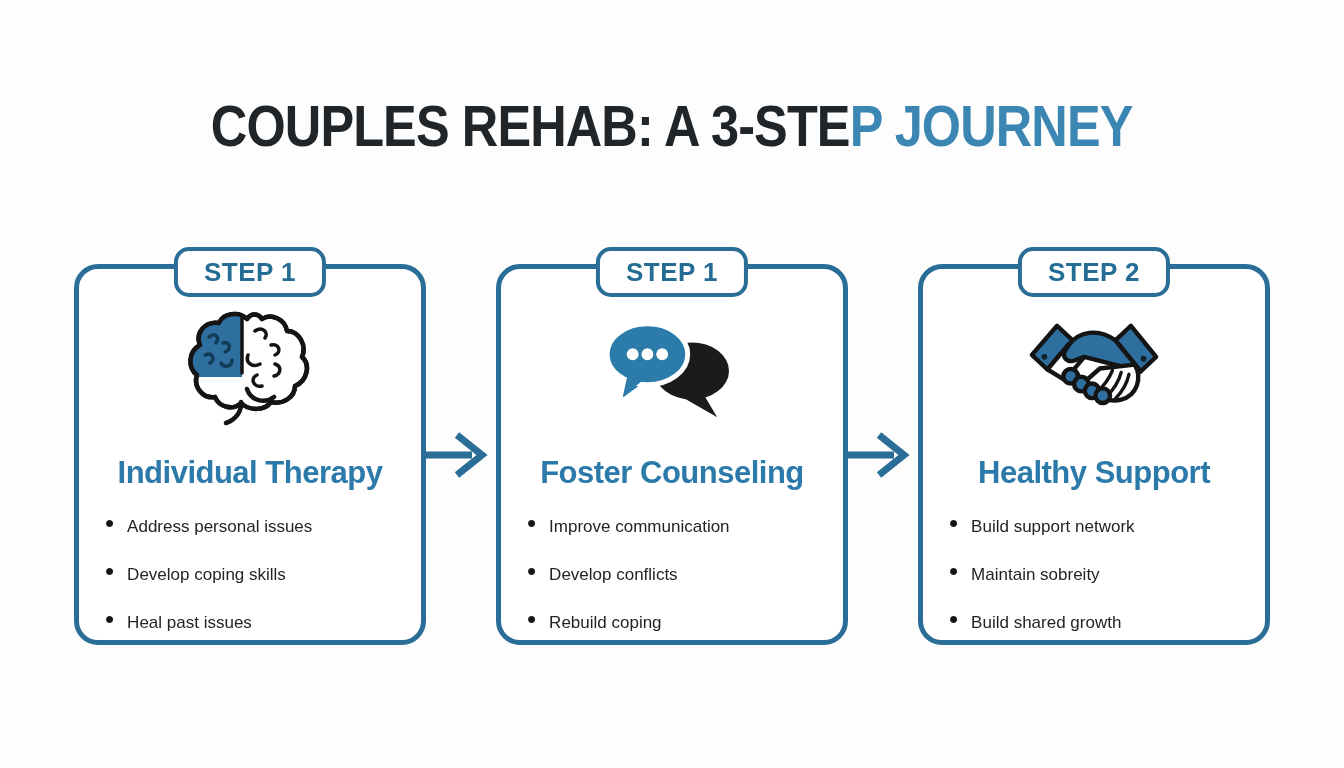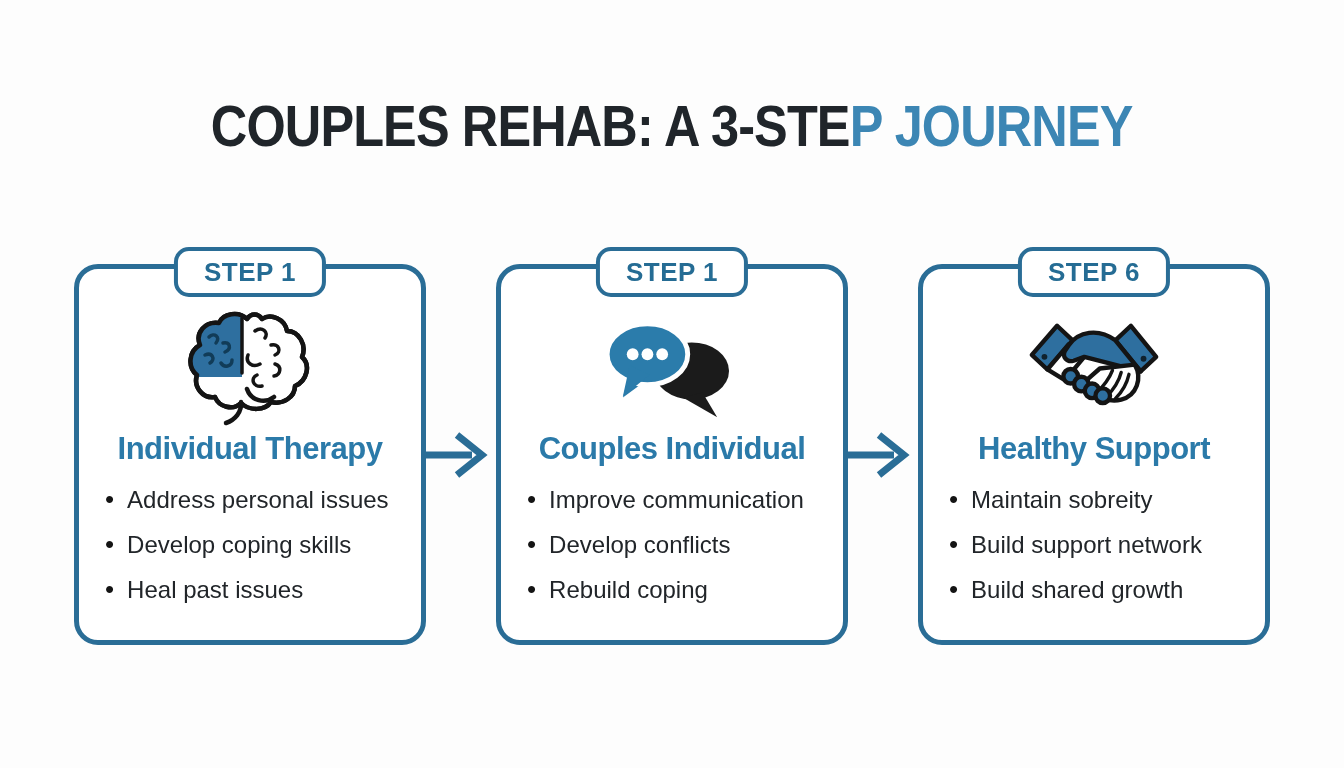--- a/index.html
+++ b/index.html
@@ -44,30 +44,30 @@
     position:absolute;top:-22px;left:50%;transform:translateX(-50%);
     background:#fff;border:4px solid var(--c-border);border-radius:15px;
     padding:5px 26px;font-size:26px;font-weight:bold;line-height:32px;
     color:var(--c-badge);letter-spacing:0.5px;white-space:nowrap;
   }
   .icon-wrap{
     margin-top:36px;height:126px;
     display:flex;align-items:center;justify-content:center;
   }
   .heading{
-    margin-top:0;text-align:center;
+    margin-top:24px;text-align:center;
     font-size:31px;font-weight:bold;line-height:36px;letter-spacing:-0.5px;
     color:var(--c-heading);
   }
   .bullets{
     list-style:none;margin-top:10px;padding-left:26px;
   }
   .bullets li{
     display:flex;align-items:baseline;gap:13px;
-    font-size:24px;line-height:45px;color:var(--c-body);
+    font-size:17px;line-height:45px;color:var(--c-body);
   }
   .bullets li::before{
     content:"•";color:#141414;font-size:26px;flex:0 0 auto;
   }
   .arrow{
     width:70px;display:flex;align-items:center;justify-content:center;
     align-self:center;height:381px;
   }
   .arrow svg{display:block;}
   .arrow path{stroke:var(--c-border);stroke-width:7;fill:none;}
@@ -147,37 +147,37 @@
           <path class="bubble-blue" d="M30,60 L21,95 L54,71 Z"></path>
           <ellipse class="bubble-blue" cx="50" cy="45" rx="41" ry="31"></ellipse>
           <path class="bubble-blue-fill" d="M32,56 L25,88 L52,66 Z"></path>
           <g class="dot-white">
             <circle cx="35" cy="45" r="6"></circle>
             <circle cx="50" cy="45" r="6"></circle>
             <circle cx="65" cy="45" r="6"></circle>
           </g>
         </svg>
       </div>
-      <h2 class="heading">Couples Individual</h2>
+      <h2 class="heading">Foster Counseling</h2>
       <ul class="bullets">
         <li>Improve communication</li>
         <li>Develop conflicts</li>
         <li>Rebuild coping</li>
       </ul>
     </section>
 
     <div class="arrow">
       <svg viewBox="0 0 70 52" width="70" height="52" aria-hidden="true">
         <path d="M0,26 H46"></path>
         <path d="M31,6 L56,26 L31,46"></path>
       </svg>
     </div>
 
     <section class="card">
-      <div class="badge">STEP 6</div>
+      <div class="badge">STEP 2</div>
       <div class="icon-wrap">
         <svg viewBox="0 0 140 112" width="136" height="109" aria-hidden="true">
           <path class="hs-blue ol" d="M6,42 L32,12 L48,27 L22,57 Z"></path>
           <path class="hs-blue ol" d="M134,44 L108,12 L92,27 L118,59 Z"></path>
           <path class="hs-white ol" d="M22,57 L44,31 L60,44 L40,68 Z"></path>
           <path class="hs-blue ol" d="M92,27 C74,14 54,18 44,32 L40,38 C37,44 42,50 49,48 L60,44 L118,59 Z"></path>
           <path class="hs-white ol" d="M112,52 C120,66 114,84 98,88 C86,91 74,86 66,78 L60,70 L76,56 Z"></path>
           <path class="hs-line" d="M72,82 C80,74 86,66 89,58"></path>
           <path class="hs-line" d="M82,86 C90,78 96,68 98,60"></path>
           <path class="hs-line" d="M92,87 C99,80 104,71 106,62"></path>
@@ -186,20 +186,20 @@
             <circle class="ol hs-blue" cx="57" cy="72" r="7.5"></circle>
             <circle class="ol hs-blue" cx="68" cy="79" r="7.5"></circle>
             <circle class="ol hs-blue" cx="79" cy="84" r="7.5"></circle>
           </g>
           <circle class="hs-dot" cx="19" cy="44" r="3"></circle>
           <circle class="hs-dot" cx="121" cy="46" r="3"></circle>
         </svg>
       </div>
       <h2 class="heading">Healthy Support</h2>
       <ul class="bullets">
+        <li>Build support network</li>
         <li>Maintain sobreity</li>
-        <li>Build support network</li>
         <li>Build shared growth</li>
       </ul>
     </section>
 
   </div>
 </div>
 
 </body></html>

